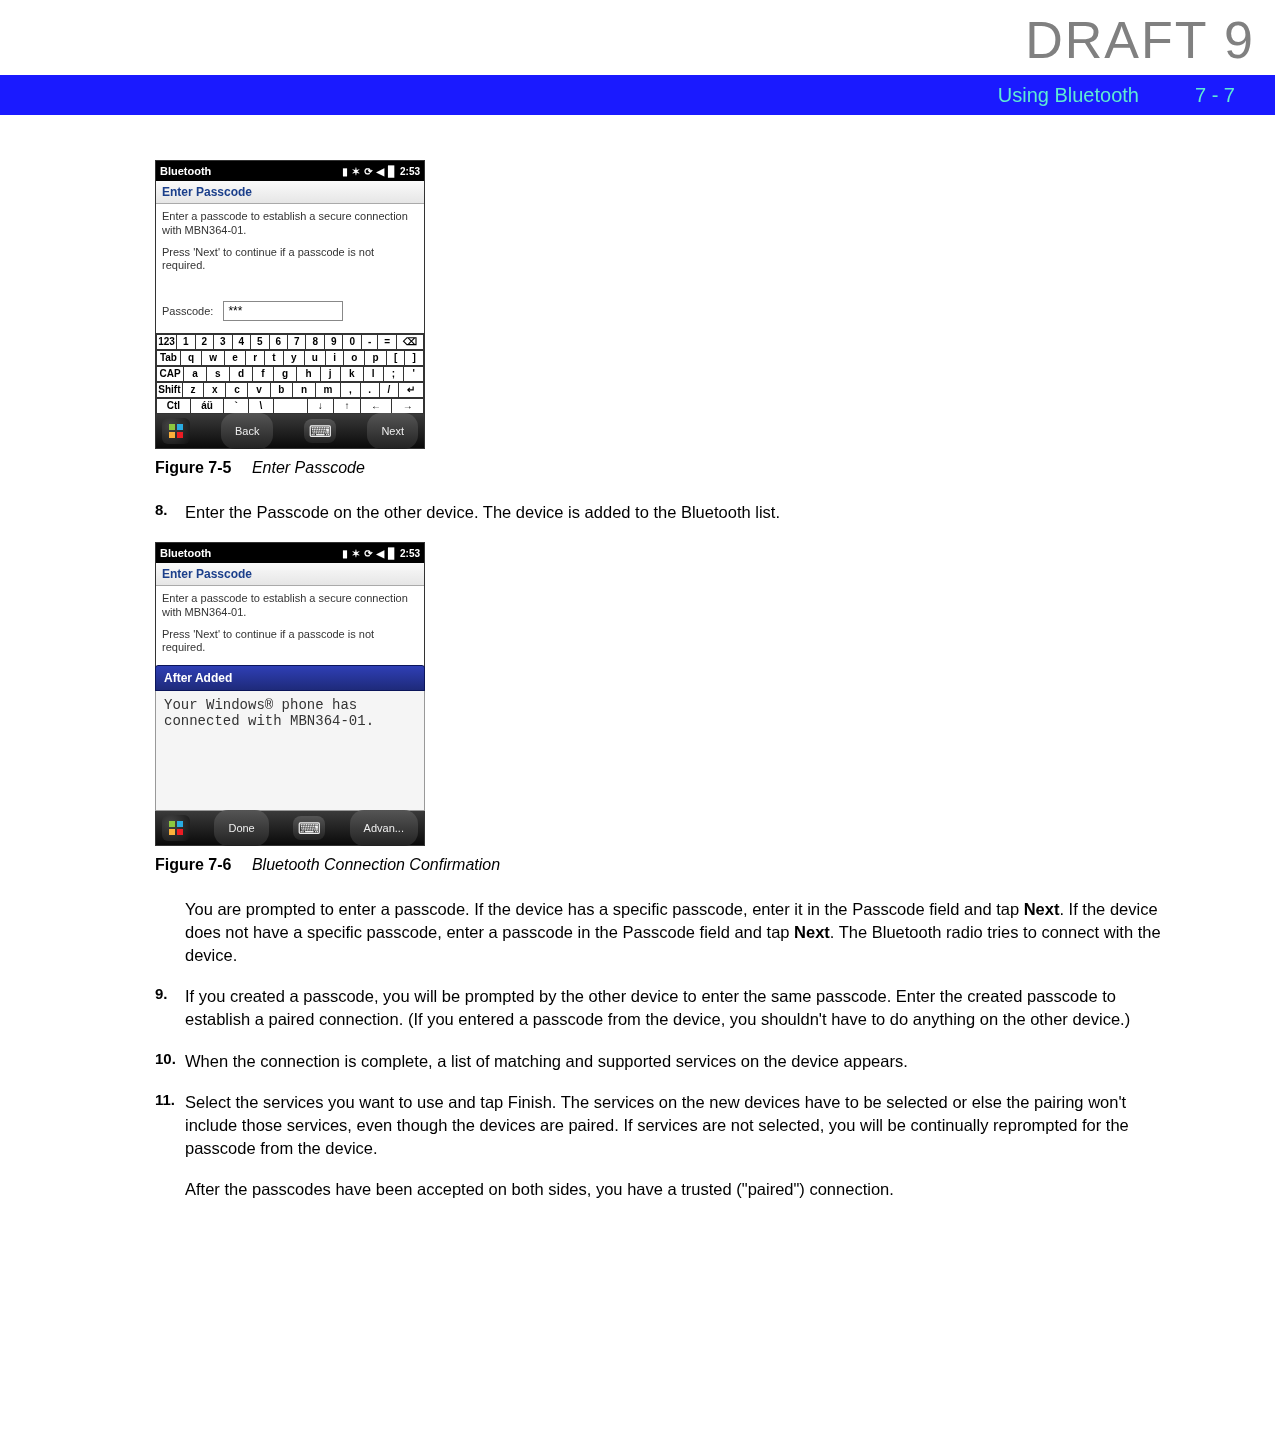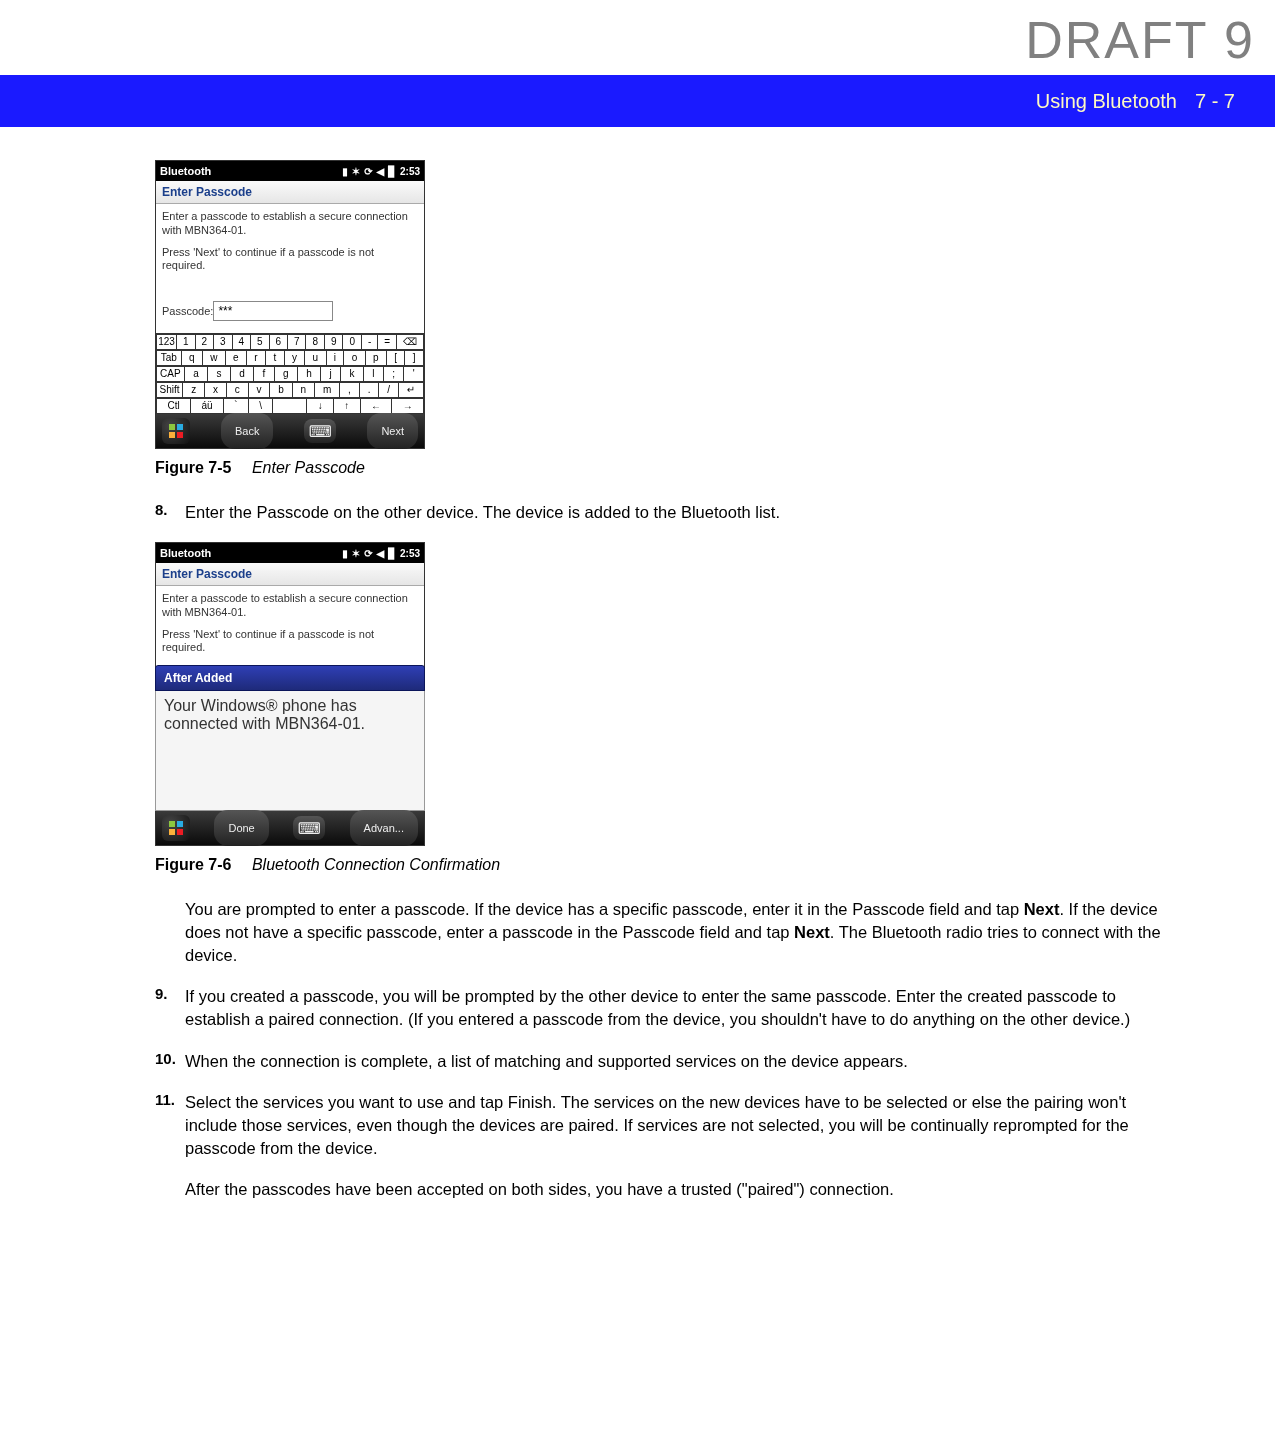--- a/index.html
+++ b/index.html
@@ -17,28 +17,29 @@
     font-size: 52px;
     color: #808080;
     font-family: Arial, sans-serif;
     letter-spacing: 2px;
   }
   .header-bar {
     position: absolute;
     top: 75px;
     left: 0;
     right: 0;
-    height: 52px;
+    height: 40px;
     background: #1a1aff;
-    color: #fef9c3;
+    color: #5eead4;
     display: flex;
     align-items: center;
     justify-content: flex-end;
     padding-right: 40px;
     font-size: 20px;
+    gap: 38px;
   }
   .header-pagenum { margin-left: 18px; }
   .content {
     position: absolute;
     top: 160px;
     left: 155px;
     right: 100px;
   }
 
   
@@ -72,20 +73,21 @@
   .phone-body {
     padding: 6px;
     font-size: 11px;
     color: #333;
     min-height: 90px;
   }
   .phone-body p { margin-bottom: 8px; line-height: 1.25; }
   .passcode-row {
     display: flex;
     align-items: center;
+    gap: 10px;
     margin-top: 28px;
     margin-bottom: 6px;
     font-size: 11px;
   }
   .passcode-row input {
     border: 1px solid #888;
     height: 20px;
     width: 120px;
     padding: 0 4px;
     font-family: inherit;
@@ -97,21 +99,21 @@
     line-height: 1;
   }
   .kbrow { display: flex; }
   .kbrow span {
     border: 1px solid #333;
     border-left: none;
     background: #fff;
     flex: 1 1 auto;
     text-align: center;
     padding: 2px 0;
-    font-weight: normal;
+    font-weight: bold;
     min-width: 0;
   }
   .kbrow span:first-child { border-left: 1px solid #333; }
   .kbrow span.wide { flex: 1.6; }
   .phone-bottombar {
     background: linear-gradient(#3a3a3a,#0a0a0a);
     height: 34px;
     display: flex;
     align-items: center;
     justify-content: space-between;
@@ -148,25 +150,26 @@
     font-weight: bold;
     padding: 5px 8px;
     border: 1px solid #0b155a;
     border-radius: 3px 3px 0 0;
     margin: 0 -1px;
   }
   .popup-body {
     background: #f5f5f5;
     border: 1px solid #999;
     border-top: none;
-    font-size: 16px;
+    font-size: 14px;
     padding: 6px 8px 30px 8px;
     margin: 0 -1px;
     color:#333;
     min-height: 120px;
+    font-family: Liberation Mono, monospace;
   }
 
   .figure-caption {
     font-size: 16px;
     margin-top: 6px;
     margin-bottom: 24px;
   }
   .figure-caption .fignum { font-weight: bold; margin-right: 16px; margin-top: 32px; }
   .figure-caption .figtitle { font-style: italic; }
 

